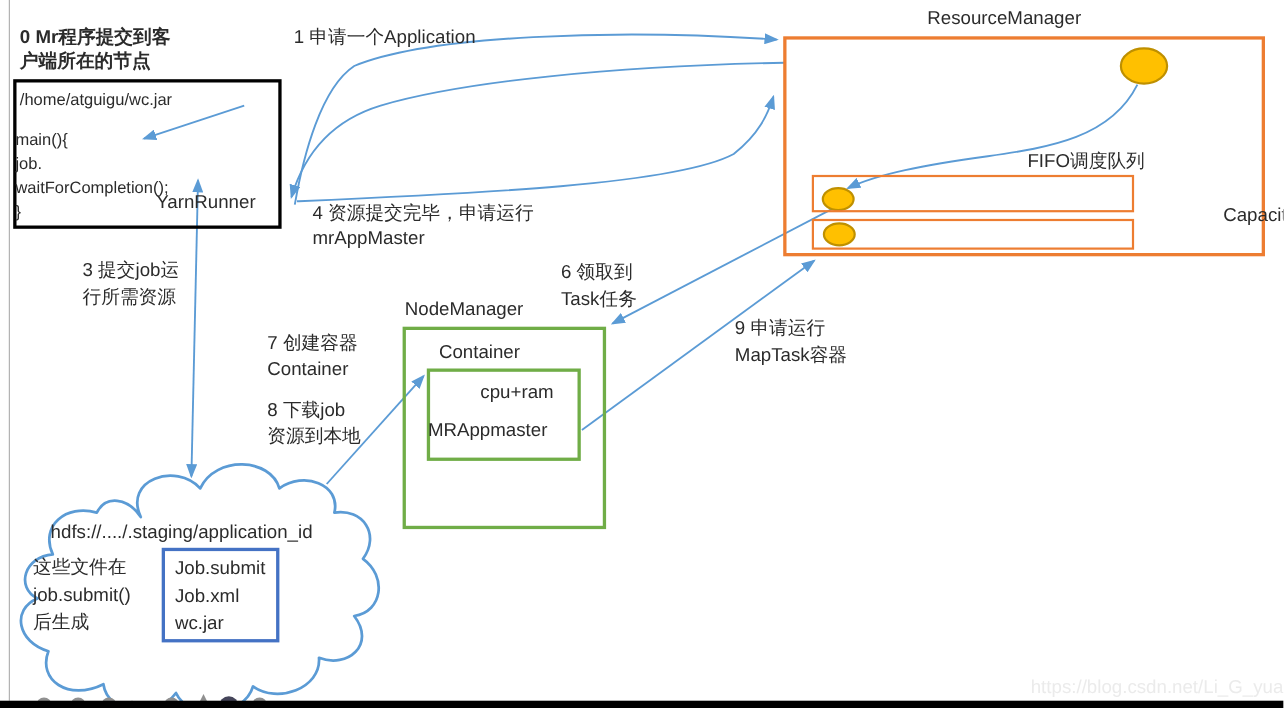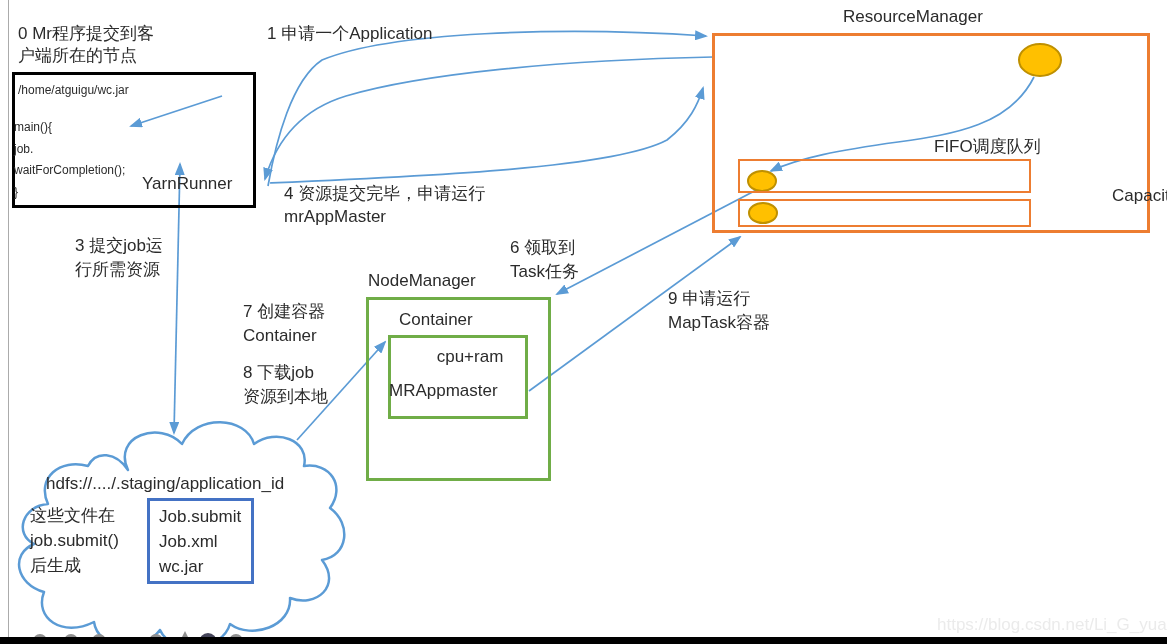--- a/index.html
+++ b/index.html
@@ -6,24 +6,24 @@
   .canvas{position:relative;width:1167px;height:644px;background:#fff;overflow:hidden;
           font-family:"Liberation Sans",sans-serif;color:#2b2b2b;}
   svg.layer{position:absolute;left:0;top:0;z-index:1;}
   .box{position:absolute;box-sizing:border-box;background:transparent;z-index:2;}
   .box-black{border:3px solid #000;}
   .box-orange{border:3px solid #ED7D31;}
   .box-orange-thin{border:2px solid #ED7D31;}
   .box-green{border:3px solid #70AD47;}
   .box-blue{border:3px solid #4472C4;}
   .lbl{position:absolute;z-index:3;font-size:17px;line-height:23px;white-space:pre-line;color:#2b2b2b;}
-  .lh22{line-height:22px;}
+  .lh22{line-height:22px;font-weight:bold;}
   .lh24{line-height:24px;}
   .lh25{line-height:25px;}
-  .code{font-size:12px;line-height:21.5px;}
+  .code{font-size:15px;line-height:21.5px;}
   .right{text-align:center;}
   .watermark{position:absolute;z-index:4;font-size:17px;color:#ebebeb;white-space:nowrap;}
   .edge-line{position:absolute;left:8px;top:0;width:1px;height:637px;background:#ababab;z-index:1;}
   .bottom-bar{position:absolute;left:0;top:637px;width:1167px;height:7px;background:#000;z-index:5;}
 </style>
 </head>
 <body>
 
 <div class="canvas">
 

